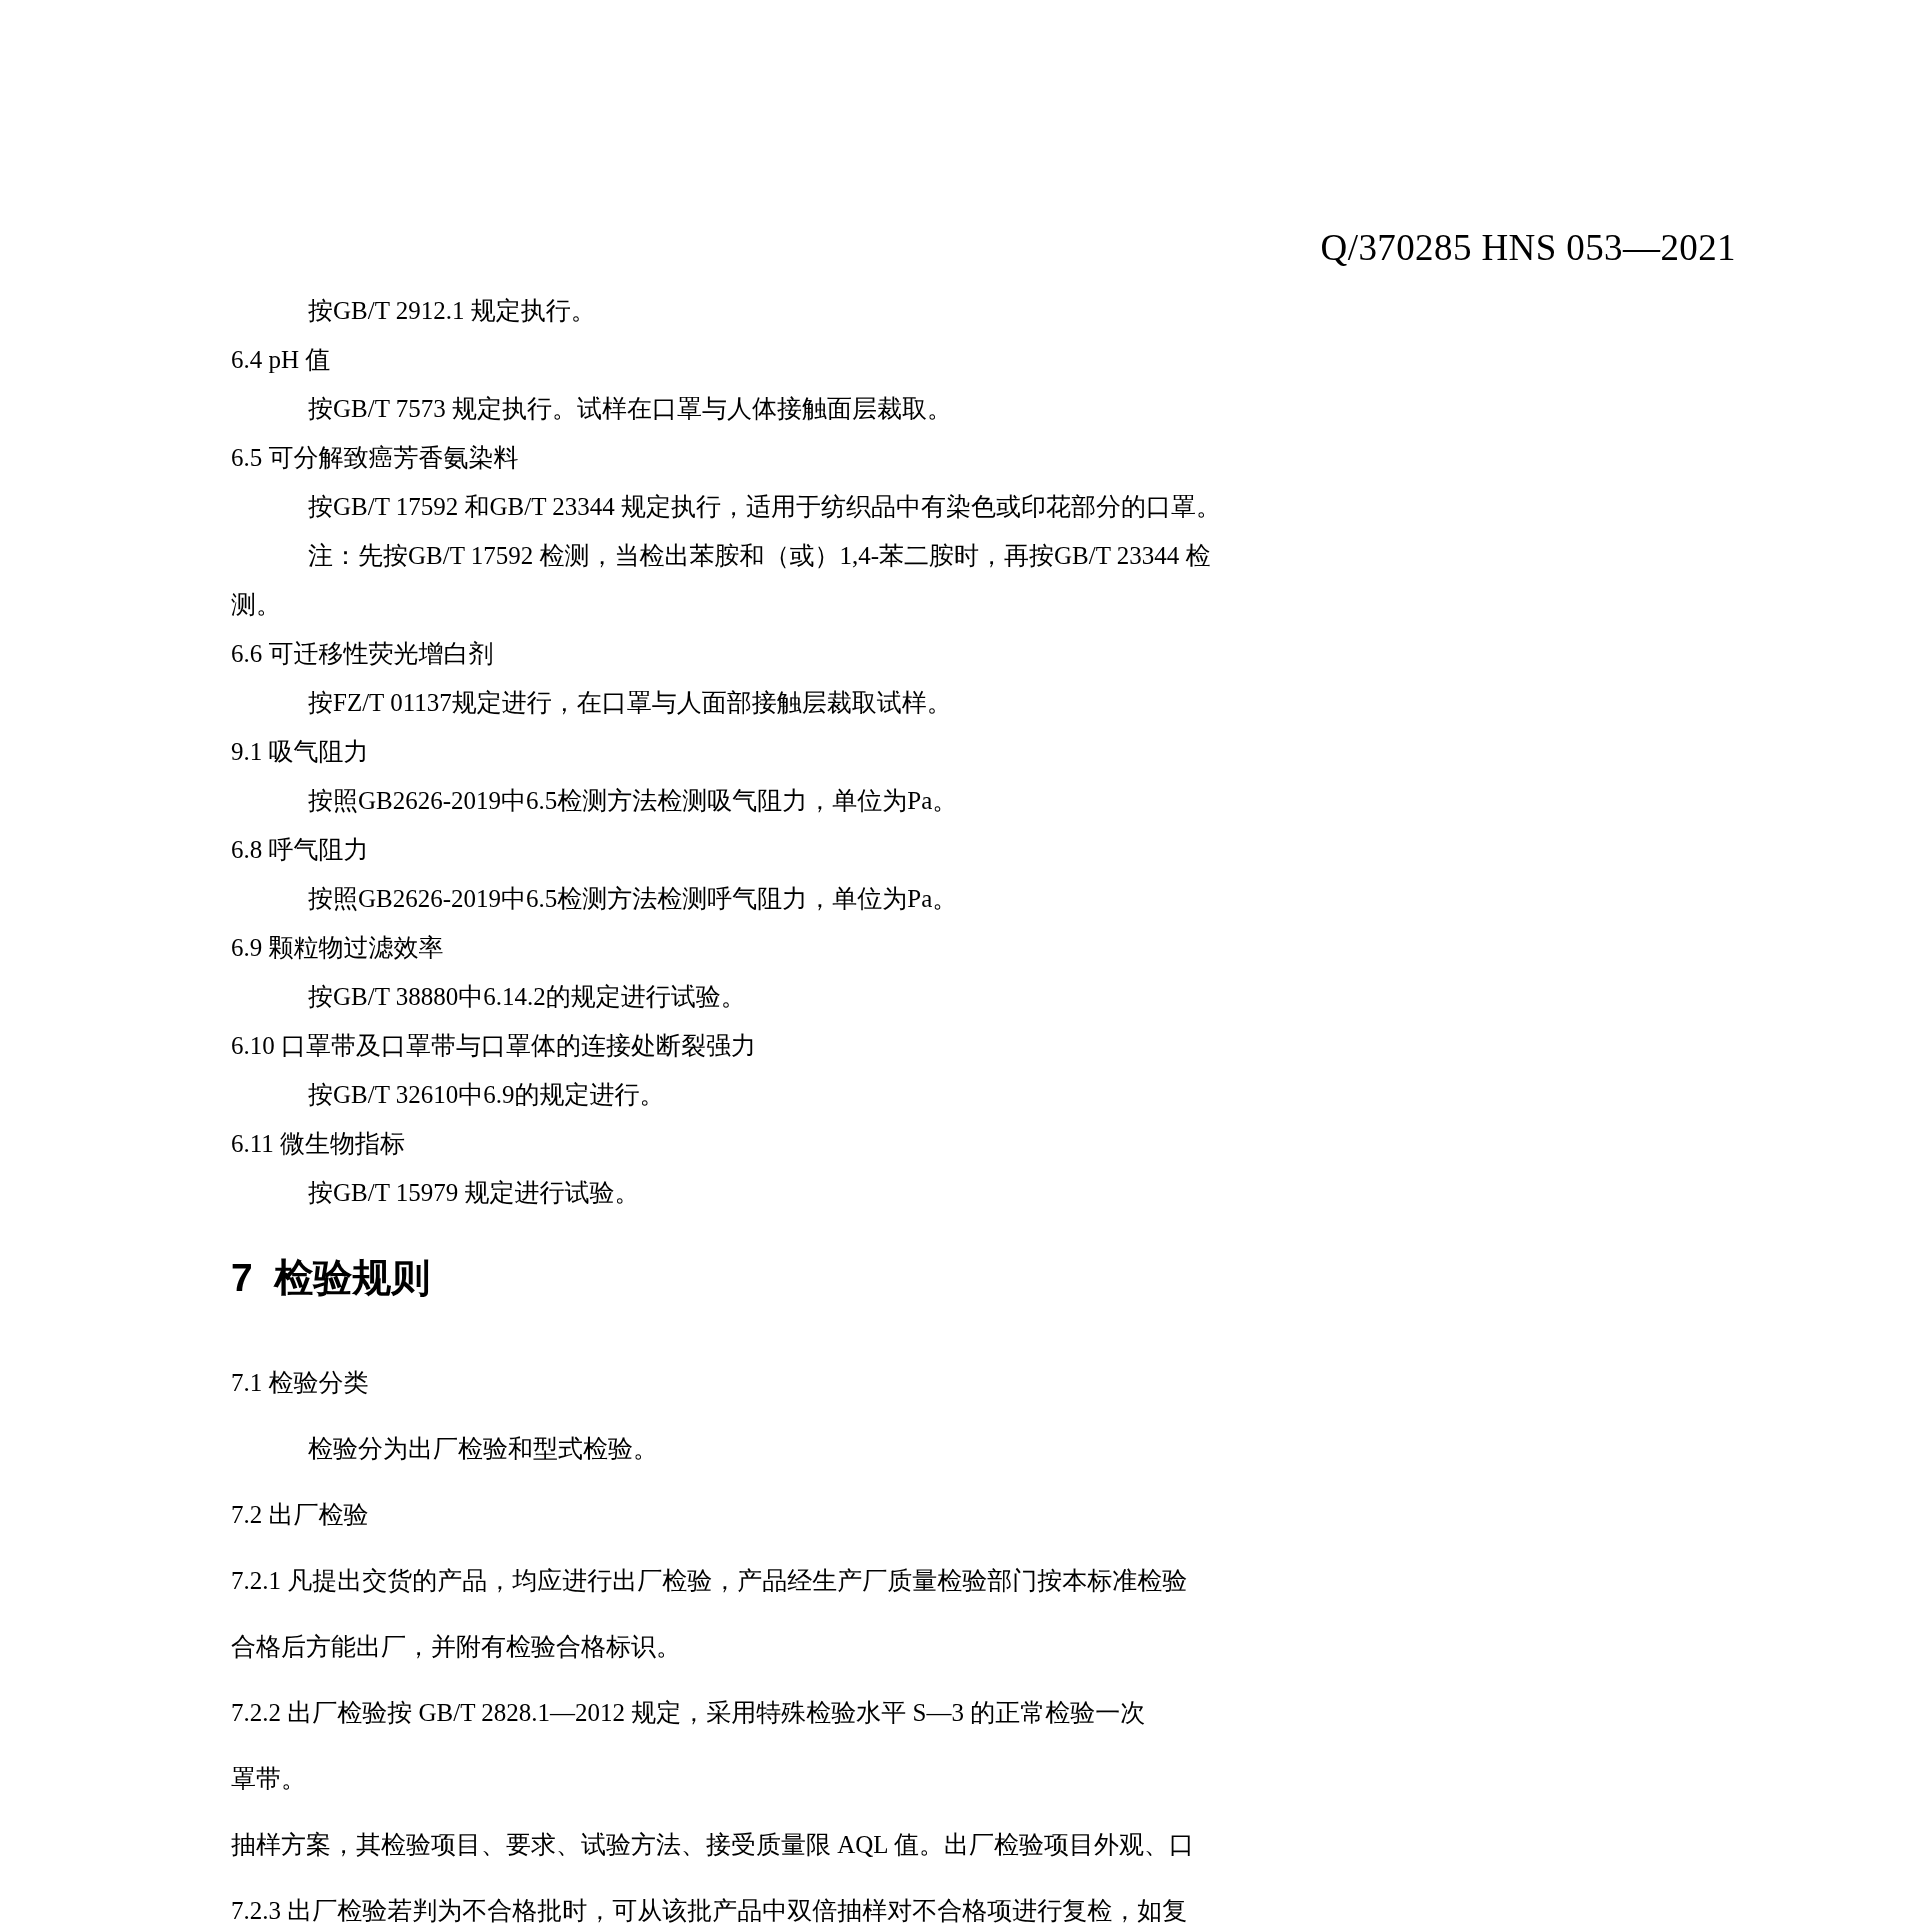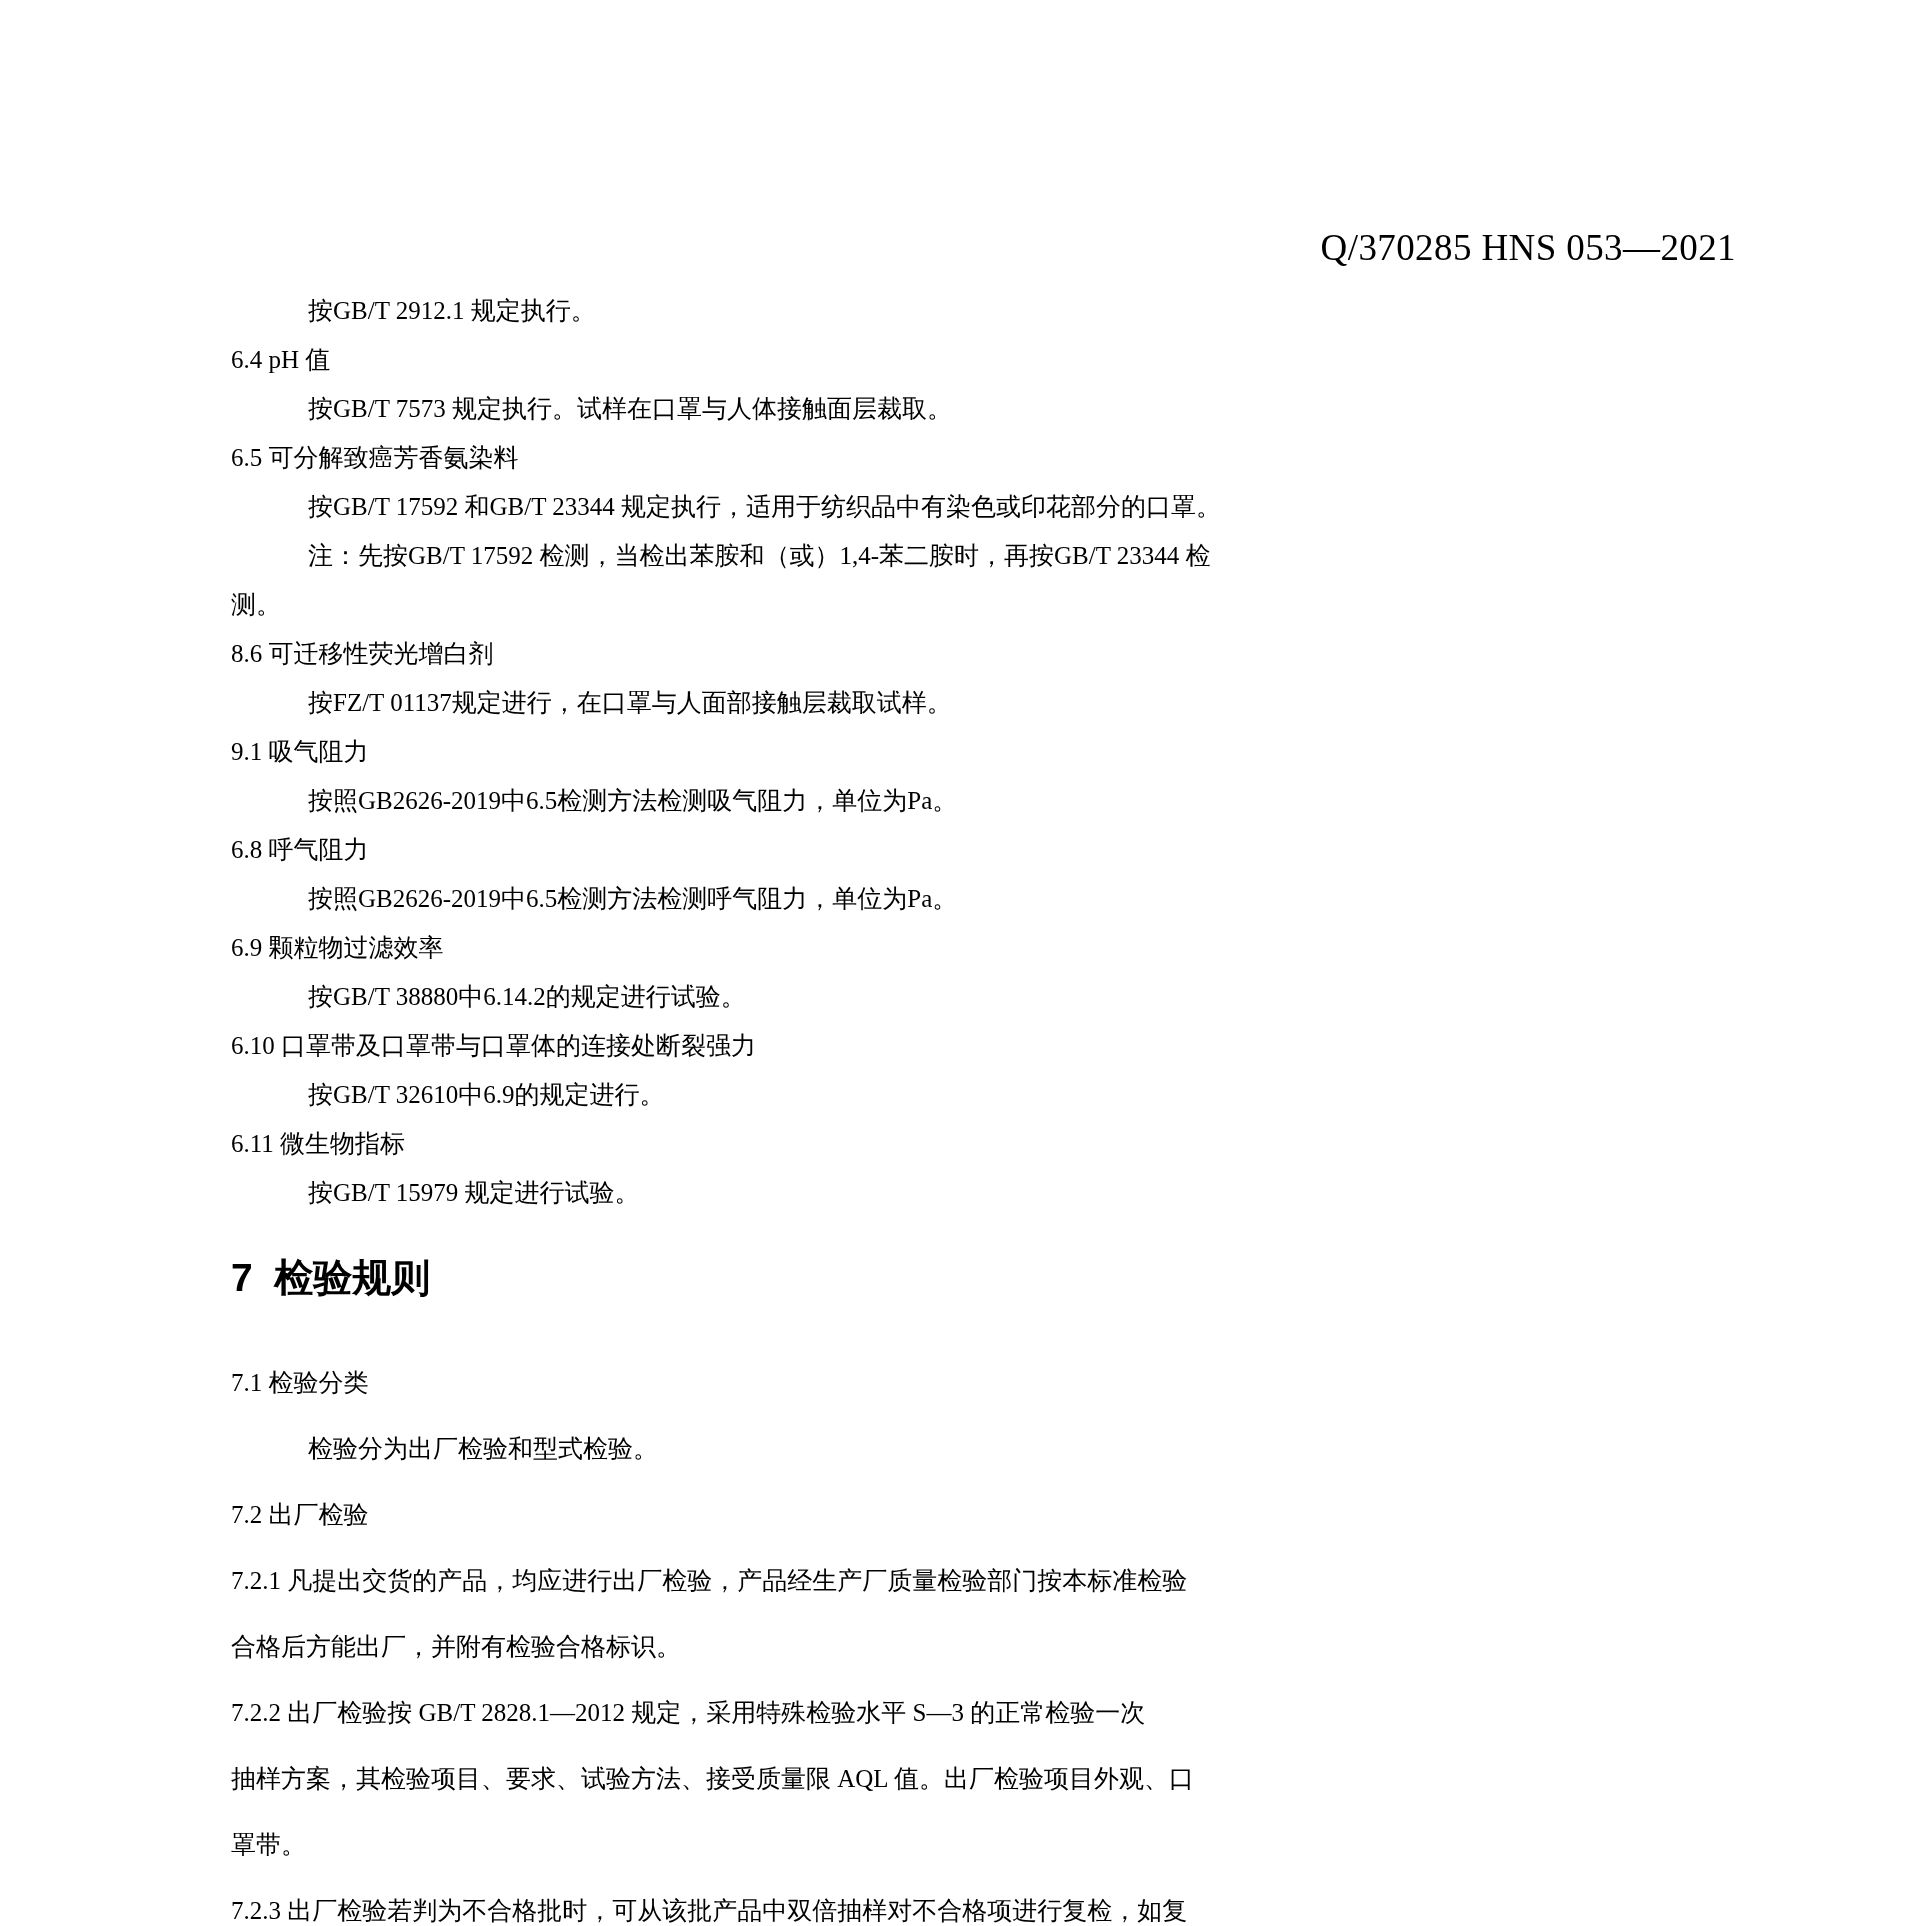--- a/index.html
+++ b/index.html
@@ -74,21 +74,21 @@
   <div class="content">
 
     <div class="sec6">
       <div class="line ind">按GB/T 2912.1 规定执行。</div>
       <div class="line sec">6.4 pH 值</div>
       <div class="line ind">按GB/T 7573 规定执行。试样在口罩与人体接触面层裁取。</div>
       <div class="line sec">6.5 可分解致癌芳香氨染料</div>
       <div class="line ind">按GB/T 17592 和GB/T 23344 规定执行，适用于纺织品中有染色或印花部分的口罩。</div>
       <div class="line ind">注：先按GB/T 17592 检测，当检出苯胺和（或）1,4-苯二胺时，再按GB/T 23344 检</div>
       <div class="line cont">测。</div>
-      <div class="line sec">8.6 可迁移性荧光增白剂</div>
+      <div class="line sec">6.6 可迁移性荧光增白剂</div>
       <div class="line ind">按FZ/T 01137规定进行，在口罩与人面部接触层裁取试样。</div>
       <div class="line sec">9.1 吸气阻力</div>
       <div class="line ind">按照GB2626-2019中6.5检测方法检测吸气阻力，单位为Pa。</div>
       <div class="line sec">6.8 呼气阻力</div>
       <div class="line ind">按照GB2626-2019中6.5检测方法检测呼气阻力，单位为Pa。</div>
       <div class="line sec">6.9 颗粒物过滤效率</div>
       <div class="line ind">按GB/T 38880中6.14.2的规定进行试验。</div>
       <div class="line sec">6.10 口罩带及口罩带与口罩体的连接处断裂强力</div>
       <div class="line ind">按GB/T 32610中6.9的规定进行。</div>
       <div class="line sec">6.11 微生物指标</div>
@@ -97,22 +97,22 @@
 
     <div class="h7">7  检验规则</div>
 
     <div class="sec7">
       <div class="line sec">7.1 检验分类</div>
       <div class="line ind">检验分为出厂检验和型式检验。</div>
       <div class="line sec">7.2 出厂检验</div>
       <div class="line sec">7.2.1 凡提出交货的产品，均应进行出厂检验，产品经生产厂质量检验部门按本标准检验</div>
       <div class="line cont">合格后方能出厂，并附有检验合格标识。</div>
       <div class="line sec">7.2.2 出厂检验按 GB/T 2828.1—2012 规定，采用特殊检验水平 S—3 的正常检验一次</div>
+      <div class="line cont">罩带。</div>
       <div class="line cont">抽样方案，其检验项目、要求、试验方法、接受质量限 AQL 值。出厂检验项目外观、口</div>
-      <div class="line cont">罩带。</div>
       <div class="line sec">7.2.3 出厂检验若判为不合格批时，可从该批产品中双倍抽样对不合格项进行复检，如复</div>
 
     </div>
 
   </div>
 
 </div>
 
 
 </body></html>

